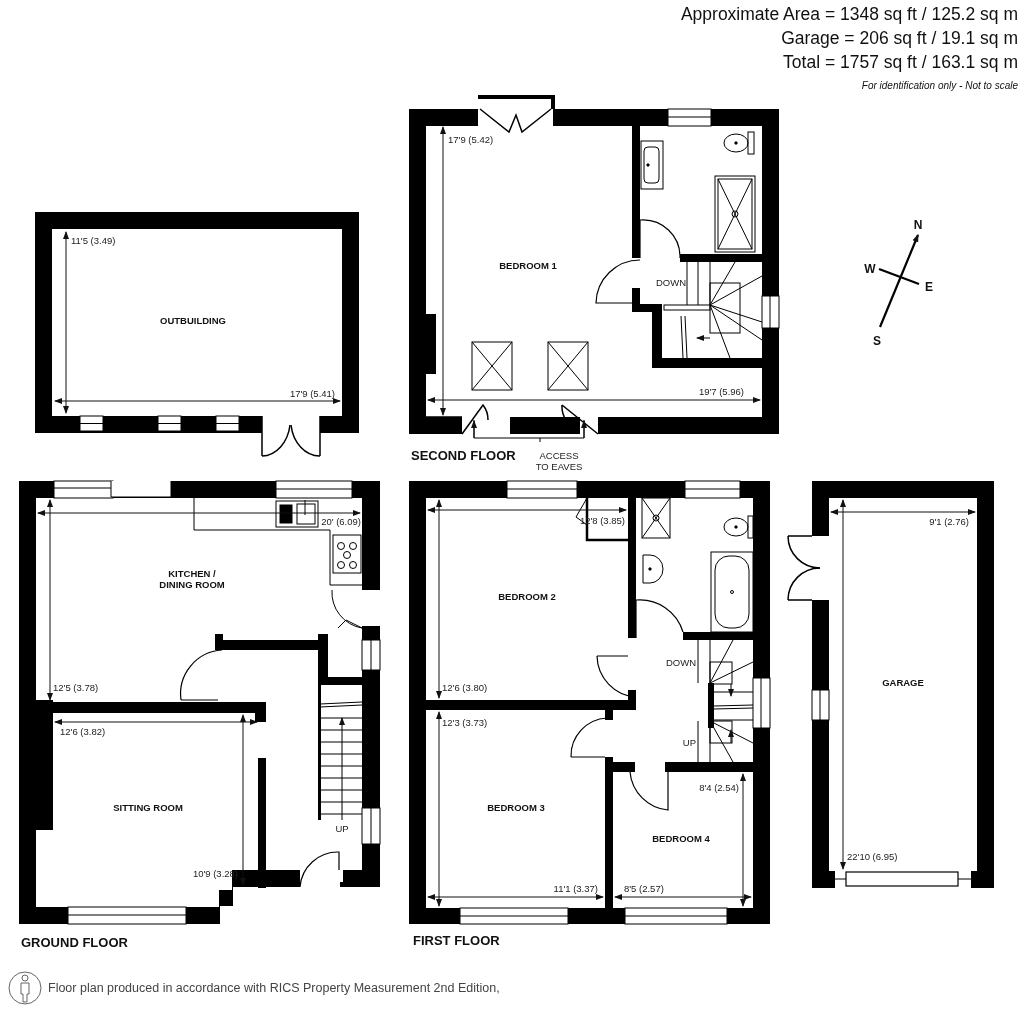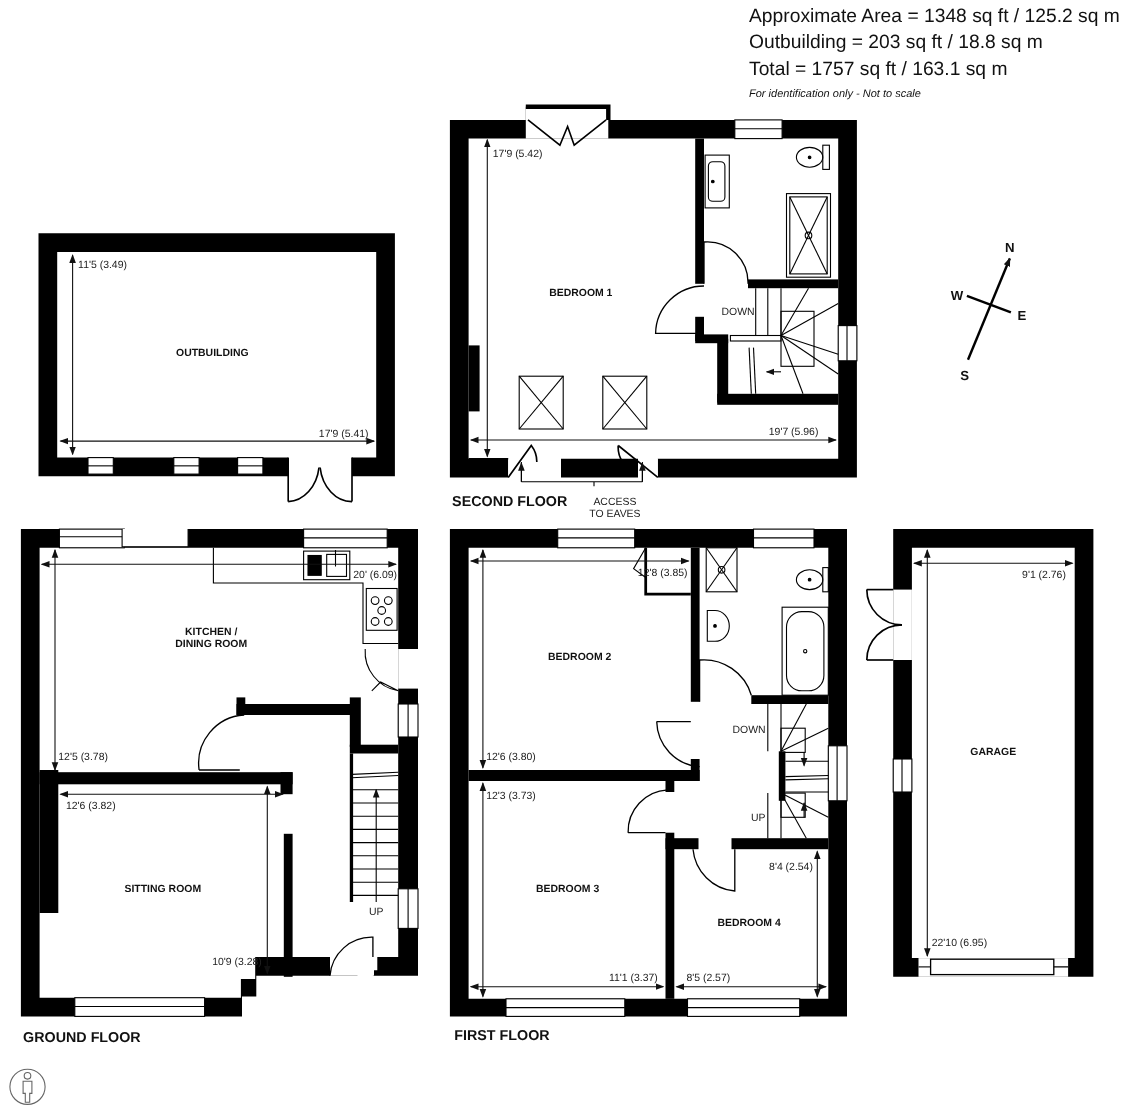--- a/index.html
+++ b/index.html
@@ -1,19 +1,19 @@
 <!DOCTYPE html>
 <html><head>
   <meta charset="utf-8">
   <style>
     html, body { margin: 0; padding: 0; background: #ffffff; }
     body { width: 1024px; height: 1018px; position: relative; overflow: hidden;
            font-family: "Liberation Sans", "DejaVu Sans", sans-serif; color: #111; }
     #plan { position: absolute; left: 0; top: 0; width: 1024px; height: 1018px; }
-    .area-block { position: absolute; right: 6px; top: 2px; }
+    .area-block { position: absolute; right: 6px; top: 2px; text-align: right; }
     .area-line { font-size: 17.5px; line-height: 24px; color: #111; white-space: nowrap; }
     .area-line.total { margin-top: 0; }
     .disclaimer { font-size: 10px; margin-top: 6px; color: #111; font-style: italic; }
     .footer { position: absolute; left: 8px; top: 966px; display: flex; align-items: center; }
     .footer-icon { width: 34px; height: 44px; margin-right: 6px; }
     .footer-text { font-size: 12.5px; line-height: 16px; color: #444; }
     .footer-text span.gap { display: inline-block; width: 10px; }
     svg text { font-family: "Liberation Sans", "DejaVu Sans", sans-serif; }
     .room-label { font-size: 9.5px; font-weight: bold; fill: #111; }
     .dim { font-size: 9.5px; fill: #222; }
@@ -359,26 +359,27 @@
     <line x1="831" y1="512" x2="975" y2="512" stroke="#111" stroke-width="1" marker-start="url(#arr)" marker-end="url(#arr)"></line>
     <line x1="843" y1="500" x2="843" y2="869" stroke="#111" stroke-width="1" marker-start="url(#arr)" marker-end="url(#arr)"></line>
     <text class="dim" x="969" y="525" text-anchor="end">9'1 (2.76)</text>
     <text class="dim" x="847" y="860">22'10 (6.95)</text>
     <text class="room-label" x="903" y="686" text-anchor="middle">GARAGE</text>
   </g>
 </svg>
 
 <div class="area-block">
   <div class="area-line">Approximate Area = 1348 sq ft / 125.2 sq m</div>
-  <div class="area-line">Outbuilding = 203 sq ft / 18.8 sq m</div>
+  <div class="area-line">Garage = 206 sq ft / 19.1 sq m</div>
   <div class="area-line total">Total = 1757 sq ft / 163.1 sq m</div>
   <div class="disclaimer">For identification only - Not to scale</div>
 </div>
 
 <div class="footer">
   <svg class="footer-icon" viewBox="0 0 34 44">
     <circle cx="17" cy="22" r="16" fill="none" stroke="#666" stroke-width="1"></circle>
     <circle cx="17" cy="12" r="3" fill="none" stroke="#666" stroke-width="1"></circle>
     <path d="M13,17 H21 V28 H19 V36 H15 V28 H13 Z" fill="none" stroke="#666" stroke-width="1"></path>
   </svg>
   <div class="footer-text">
+    <div>Floor plan produced in accordance with RICS Property Measurement 2nd Edition,</div>
   </div>
 </div>
 
 </body></html>

